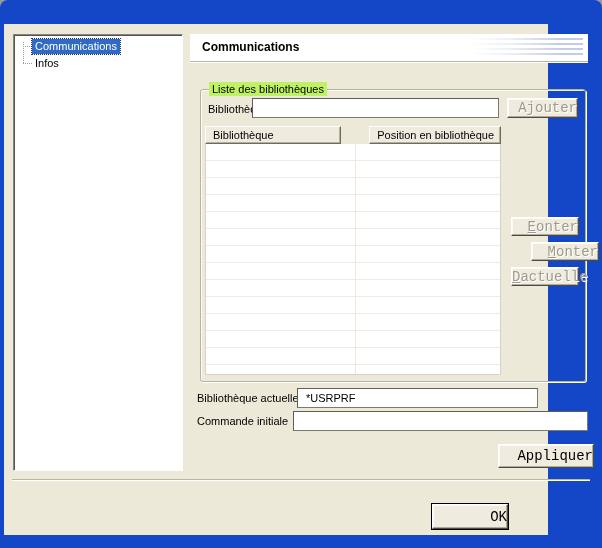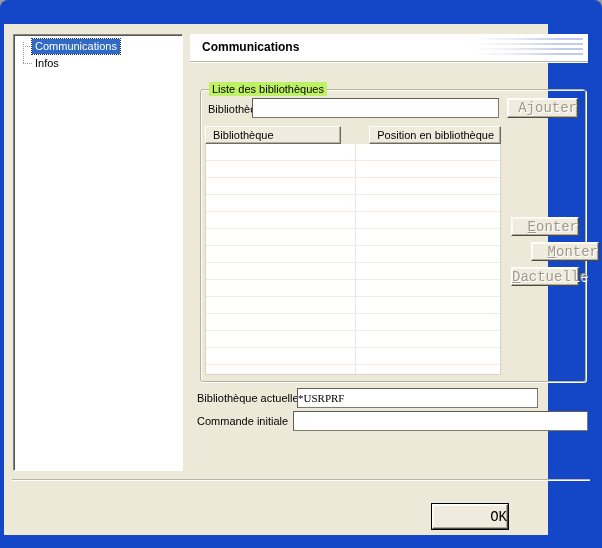--- a/index.html
+++ b/index.html
@@ -77,21 +77,21 @@
     border:1px solid #b6b2a0; border-radius:3px;
     box-shadow:inset 1px 1px 0 rgba(255,255,255,.9), 1px 1px 0 #fff;
   }
   .legend {
     position:absolute; left:8px; top:-8px; background:#bef264; padding:0 3px; line-height:14px;
   }
   .lbl { position:absolute; white-space:nowrap; }
   .tb {
     position:absolute; background:#fff;
     border:1px solid #7c796d; border-top-color:#5f5d55; border-left-color:#5f5d55;
-    font-family:Liberation Serif, serif; font-size:11px; padding:2px 0;
+    font-family:Liberation Sans, sans-serif; font-size:11px; padding:2px 8px;
     outline:none;
   }
   .btn {
     position:absolute; background:#EFECDF;
     border:1px solid; border-color:#ffffff #4d4b43 #4d4b43 #ffffff;
     box-shadow:inset -1px -1px 0 #aeab9a, inset 1px 1px 0 #fbfaf5;
     font-family:Liberation Mono, monospace; font-size:14px; color:#000;
     text-align:right; padding:0; cursor:default; white-space:nowrap;
   }
   .btn.disabled { color:#9e9b8b; text-shadow:1px 1px 0 #fff; }
@@ -160,18 +160,19 @@
       <button class="btn disabled" style="left:310px; top:152px; width:68px; height:19px;margin-left:20px;"><span class="mn">M</span><span>onter</span></button>
       <button class="btn disabled" style="left:310px; top:177px; width:68px; height:19px;"><span class="mn">D</span><span>actuelle</span></button>
     </div>
 
     <div class="lbl" style="left:193px; top:368px;">Bibliothèque actuelle</div>
     <input class="tb" style="left: 293px; top: 364px; width: 241px; height: 20px;" value="*USRPRF">
 
     <div class="lbl" style="left:193px; top:391px;">Commande initiale</div>
     <input class="tb" style="left: 289px; top: 387px; width: 295px; height: 20px;" value="">
 
+    <button class="btn" style="left:494px; top:420px; width:96px; height:24px;">Appliquer</button>
 
     <div class="separator"></div>
 
     <button class="btn default" style="left:428px; top:480px; width:76px; height:25px;">OK</button>
   </div>
 </div>
 
 </body></html>

